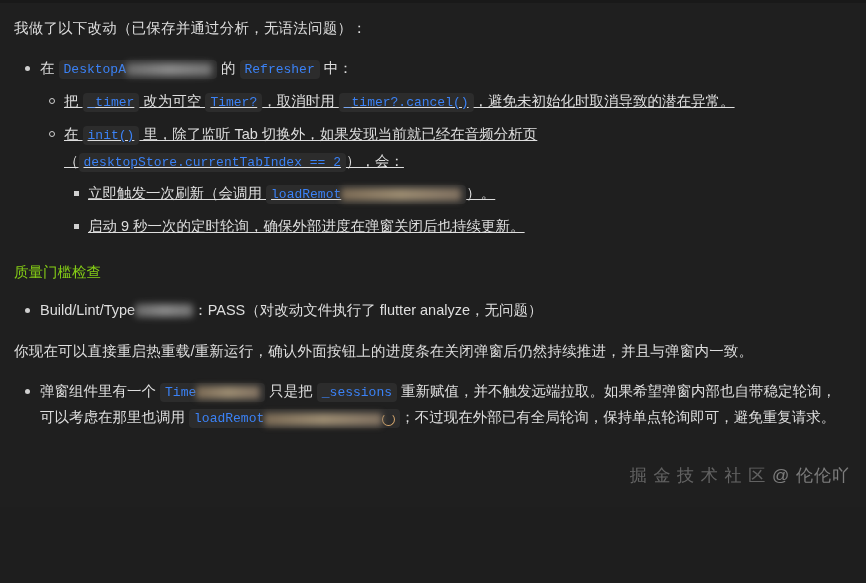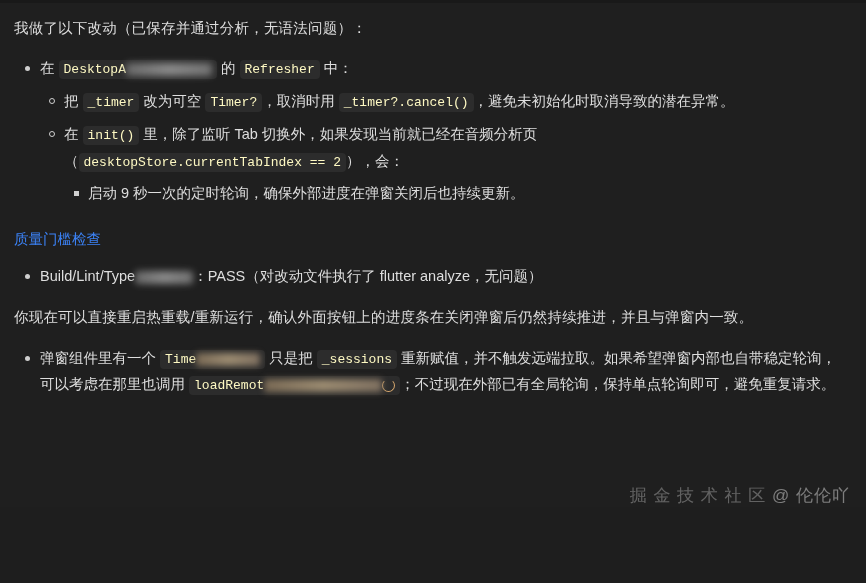--- a/index.html
+++ b/index.html
@@ -32,21 +32,21 @@
     margin: 0 0 14px 0;
     font-size: 14.5px;
     line-height: 1.75;
     color: #dedede;
     letter-spacing: 0.2px;
   }
   p.heading {
     margin: 22px 0 12px 0;
     font-size: 14.5px;
     line-height: 1.6;
-    color: #3b82f6;
+    color: #84cc16;
   }
   ul {
     margin: 0 0 10px 0;
     padding-left: 26px;
     list-style: none;
   }
   ul.lvl1 > li {
     position: relative;
     margin: 0 0 9px 0;
     font-size: 14.5px;
@@ -58,20 +58,21 @@
     position: absolute;
     left: -15px;
     top: 11px;
     width: 5px; height: 5px;
     border-radius: 50%;
     background: #cfcfcf;
   }
   ul.lvl2 {
     padding-left: 24px;
     margin: 6px 0 2px 0;
+    text-decoration: underline;
   }
   ul.lvl2 > li {
     position: relative;
     margin: 0 0 7px 0;
     font-size: 14.5px;
     line-height: 1.8;
   }
   ul.lvl2 > li::before {
     content: "";
     position: absolute;
@@ -97,21 +98,21 @@
     content: "";
     position: absolute;
     left: -14px;
     top: 11px;
     width: 5px; height: 5px;
     background: #cfcfcf;
   }
   code.inline {
     font-family: "Liberation Mono", monospace;
     font-size: 13px;
-    color: #fef9c3;
+    color: #3b82f6;
     background: #2c2c2c;
     border-radius: 4px;
     padding: 2px 5px;
     white-space: nowrap;
   }
   .blur {
     display: inline-block;
     vertical-align: middle;
     border-radius: 3px;
     background: linear-gradient(90deg,#6d6d6d,#8f8f8f,#777);
@@ -131,21 +132,21 @@
     display: inline-block;
     width: 11px; height: 11px;
     border: 1.6px solid #d7a86e;
     border-top-color: transparent;
     border-radius: 50%;
     vertical-align: middle;
   }
   .watermark {
     position: absolute;
     right: 16px;
-    bottom: 0;
+    bottom: 20px;
     font-size: 17px;
     color: rgba(255,255,255,0.30);
     letter-spacing: 1px;
     white-space: nowrap;
   }
   .wm-strong { color: rgba(255,255,255,0.42); }
 </style>
 </head>
 <body>
 
@@ -159,20 +160,23 @@
       <span>在 </span><code class="inline"><span>DesktopA</span><span class="blur" style="width:86px"></span></code><span> 的 </span><code class="inline">Refresher</code><span> 中：</span>
 
       <ul class="lvl2">
         <li>
           <span>把 </span><code class="inline">_timer</code><span> 改为可空 </span><code class="inline">Timer?</code><span>，取消时用 </span><code class="inline">_timer?.cancel()</code><span>，避免未初始化时取消导致的潜在异常。</span>
         </li>
         <li>
           <span>在 </span><code class="inline">init()</code><span> 里，除了监听 Tab 切换外，如果发现当前就已经在音频分析页（</span><code class="inline">desktopStore.currentTabIndex == 2</code><span>），会：</span>
 
           <ul class="lvl3">
+            <li>
+              <span>立即触发一次刷新（会调用 </span><code class="inline"><span>loadRemot</span><span class="codeblur" style="width:120px"></span></code><span>）。</span>
+            </li>
             <li>启动 9 秒一次的定时轮询，确保外部进度在弹窗关闭后也持续更新。</li>
           </ul>
         </li>
       </ul>
     </li>
   </ul>
 
   <p class="heading">质量门槛检查</p>
 
   <ul class="lvl1">

